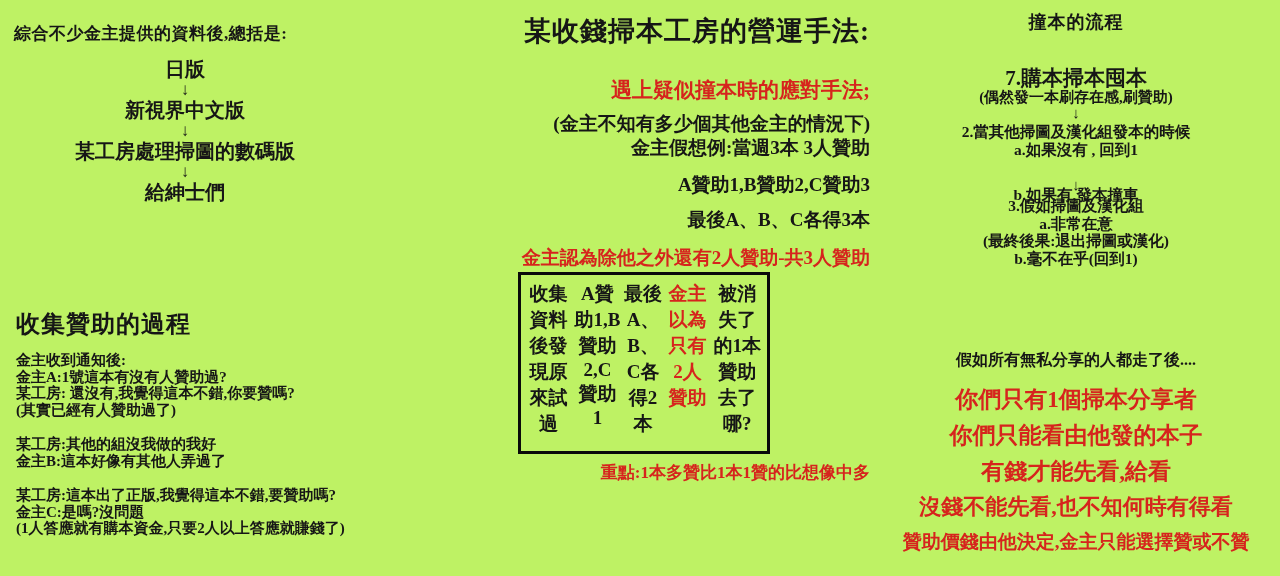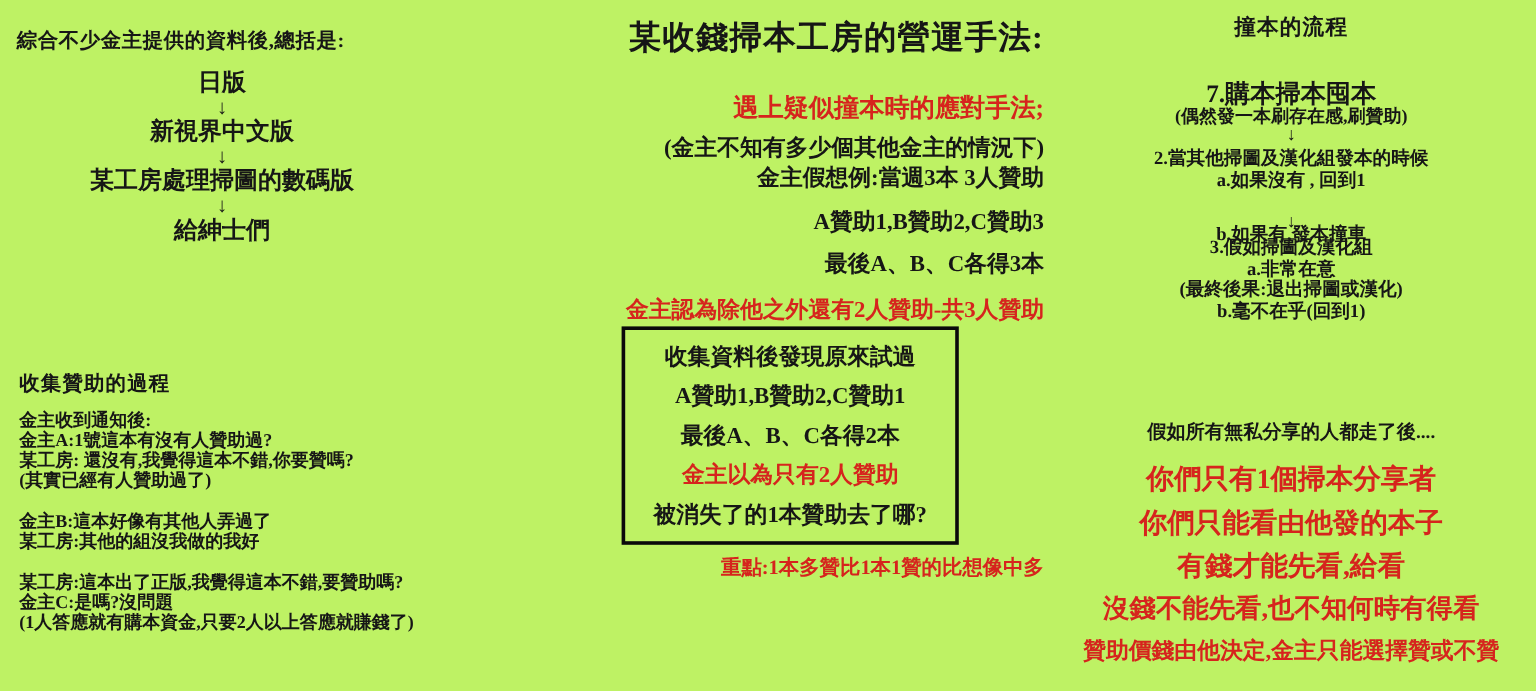--- a/index.html
+++ b/index.html
@@ -23,38 +23,38 @@
   }
   .left-flow {
     left: 10px; top: 56px; width: 350px;
     text-align: center; font-size: 20px; font-weight: bold;
   }
   .left-flow .flow-item { line-height: 26px; }
   .flow-arrow { font-size: 17px; line-height: 15px; font-weight: normal; }
 
   .left-process { left: 16px; top: 308px; width: 420px; }
   .left-process .process-heading {
-    font-size: 17px; font-weight: bold; margin-bottom: 12px; letter-spacing: 1px;
+    font-size: 24px; font-weight: bold; margin-bottom: 12px; letter-spacing: 1px;
   }
   .left-process .pline { font-size: 15px; line-height: 16.5px; font-weight: bold; }
   .left-process .pgroup { margin-bottom: 18px; }
 
   
   .mid { left: 430px; width: 440px; text-align: right; }
   .mid-title   { top: 13px;  font-size: 27px; font-weight: bold; letter-spacing: 1px; }
   .mid-red1    { top: 76px;  font-size: 21px; font-weight: bold; }
   .mid-note    { top: 113px; font-size: 19px; font-weight: bold; line-height: 22px; }
   .mid-example { top: 135px; font-size: 19px; font-weight: bold; }
   .mid-line-a  { top: 172px; font-size: 19px; font-weight: bold; }
   .mid-line-b  { top: 207px; font-size: 19px; font-weight: bold; }
   .mid-red2    { top: 245px; font-size: 19px; font-weight: bold; }
   .mid-box {
-    left: 518px; top: 272px; width: 281px; height: 182px;
+    left: 518px; top: 272px; width: 252px; height: 182px;
     border: 3px solid #0a0a0a; text-align: center;
-    display: flex; flex-direction: column; justify-content: space-around;
+    display: flex; flex-direction: row; justify-content: space-around;
     padding: 6px 2px;
   }
   .mid-box .box-line { font-size: 19px; font-weight: bold; }
   .mid-red3    { top: 461px; font-size: 17px; font-weight: bold; }
 
   
   .right { left: 880px; width: 392px; text-align: center; }
   .r-title    { top: 10px;  font-size: 18px; font-weight: bold; letter-spacing: 1px; }
   .r-step1    { top: 67px;  font-size: 21px; font-weight: bold; line-height: 22px; }
   .r-step1n   { top: 88px;  font-size: 15px; font-weight: bold; }
@@ -93,22 +93,22 @@
 
   <div class="abs left-process">
     <div class="process-heading">收集贊助的過程</div>
     <div class="pgroup">
       <div class="pline">金主收到通知後:</div>
       <div class="pline">金主A:1號這本有沒有人贊助過?</div>
       <div class="pline">某工房: 還沒有,我覺得這本不錯,你要贊嗎?</div>
       <div class="pline">(其實已經有人贊助過了)</div>
     </div>
     <div class="pgroup">
+      <div class="pline">某工房:其他的組沒我做的我好</div>
       <div class="pline">金主B:這本好像有其他人弄過了</div>
-      <div class="pline">某工房:其他的組沒我做的我好</div>
     </div>
     <div class="pgroup">
       <div class="pline">某工房:這本出了正版,我覺得這本不錯,要贊助嗎?</div>
       <div class="pline">金主C:是嗎?沒問題</div>
       <div class="pline">(1人答應就有購本資金,只要2人以上答應就賺錢了)</div>
     </div>
   </div>
 
   <div class="abs mid mid-title">某收錢掃本工房的營運手法:</div>
   <div class="abs mid mid-red1 red">遇上疑似撞本時的應對手法;</div>

